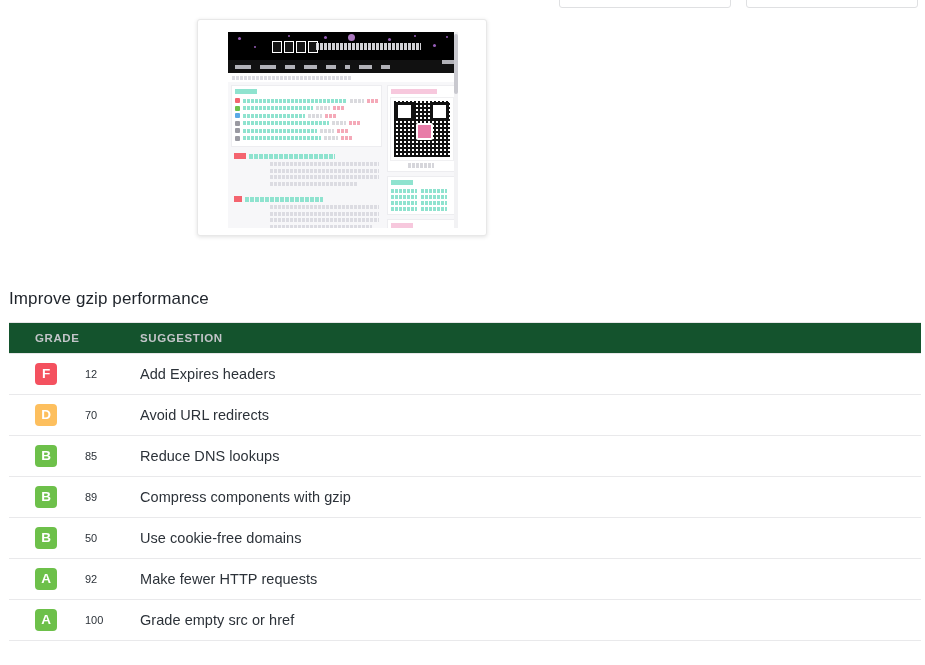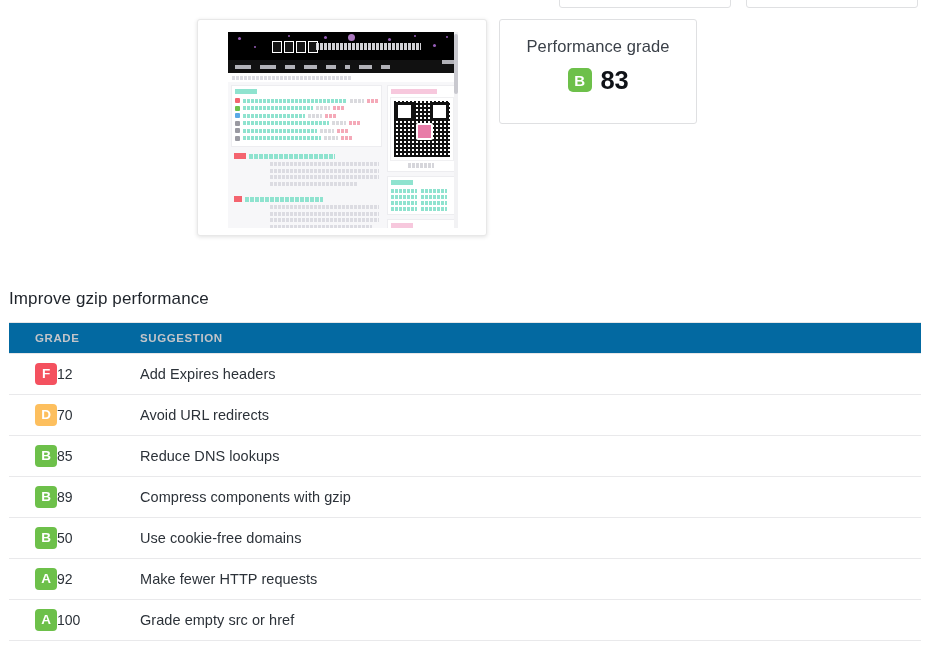--- a/index.html
+++ b/index.html
@@ -320,21 +320,21 @@
 
   #sugg-table {
     position: absolute;
     left: 9px;
     top: 322px;
     width: 912px;
     border-collapse: collapse;
     table-layout: fixed;
   }
   #sugg-table th {
-    background: #0369a1;
+    background: #14532d;
     border-top: 1px solid #e6e6e8;
     border-bottom: 1px solid #e6e6e8;
     text-align: left;
     font-size: 11.5px;
     font-weight: 700;
     letter-spacing: .6px;
     color: #c3c5c9;
     padding: 9px 0 9px 0;
     text-transform: uppercase;
   }
@@ -350,22 +350,22 @@
   }
   #sugg-table td.c-grade {
     padding-left: 26px;
     white-space: nowrap;
   }
   #sugg-table td.c-grade .wrap {
     display: flex;
     align-items: center;
   }
   #sugg-table td.c-grade .num {
-    margin-left: 0;
-    font-size: 14px;
+    margin-left: 28px;
+    font-size: 11px;
     color: #2c3239;
   }
   #sugg-table td.c-sugg {
     color: #2c3239;
     letter-spacing: .05px;
   }
 </style>
 </head>
 <body>
 
@@ -505,27 +505,20 @@
           </div>
         </div>
       </div>
 
       <div class="tb-scroll">
           <i></i>
         </div>
     </div>
   </div>
 
-  <div class="card" id="card-grade">
-    <div class="card-label">Performance grade</div>
-    <div class="card-value">
-      <span class="badge badge-lg g-B">B</span>
-      <span>83</span>
-    </div>
-  </div>
 
 
 
 
   <div id="section-title">Improve gzip performance</div>
 
   <table id="sugg-table">
     <thead>
       <tr>
         <th class="c-grade">Grade</th>

